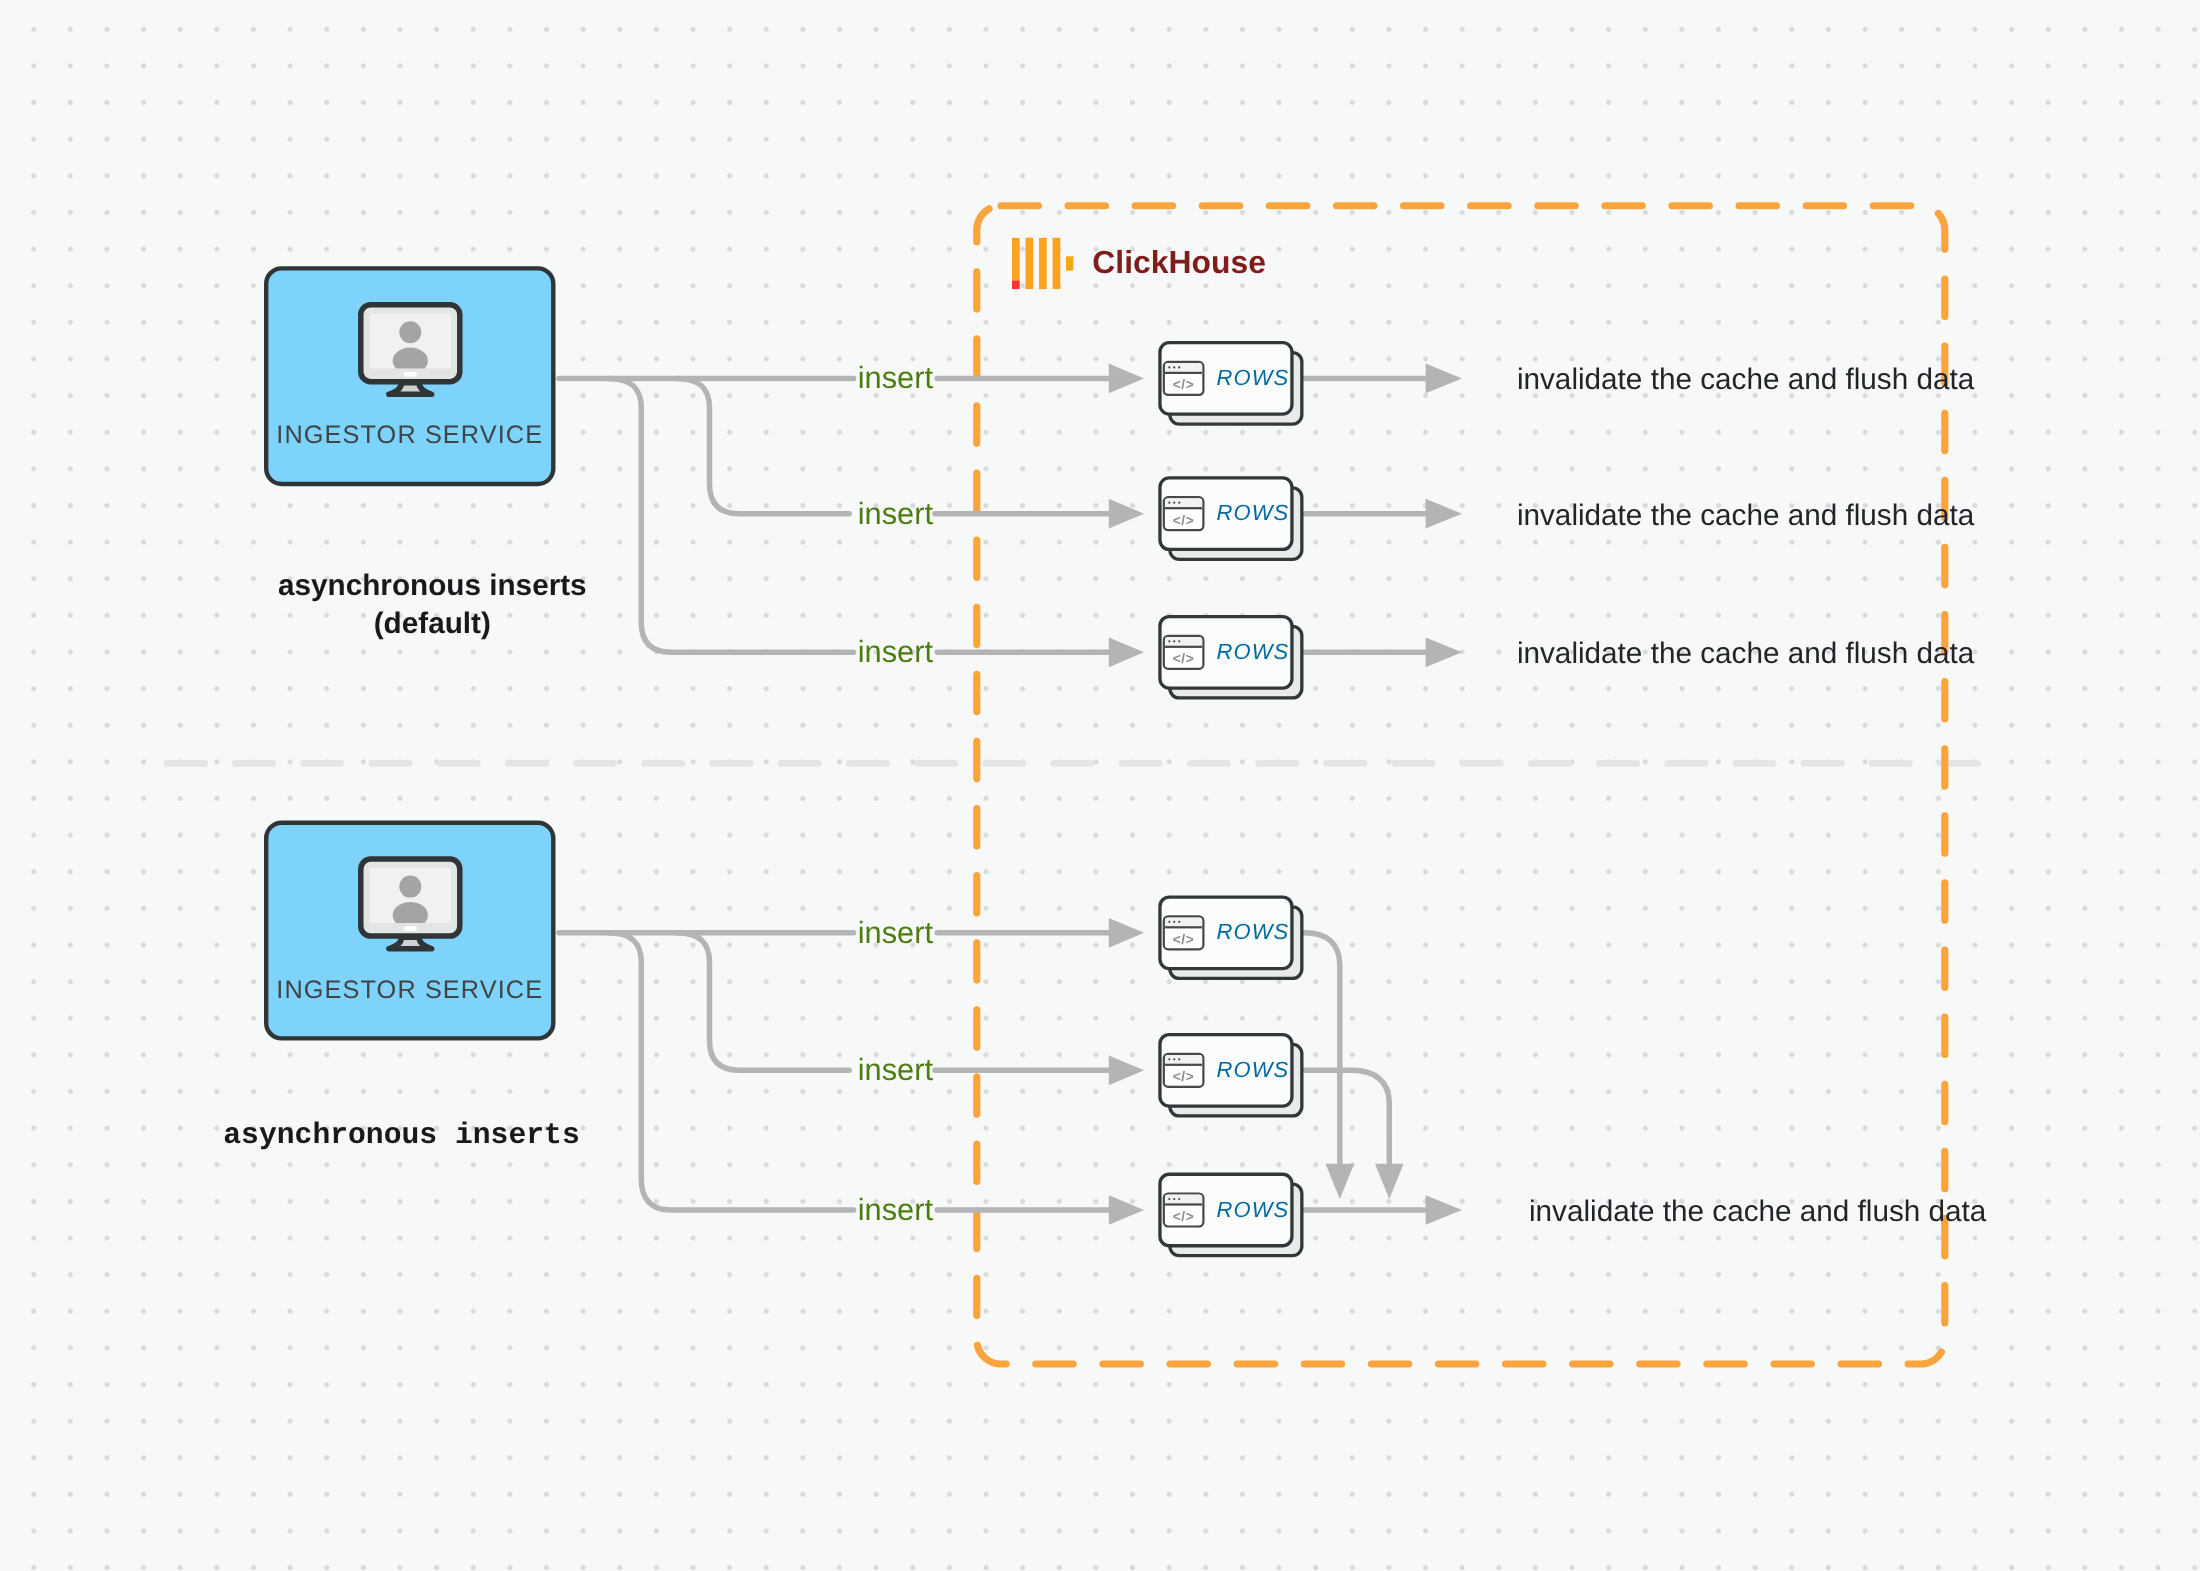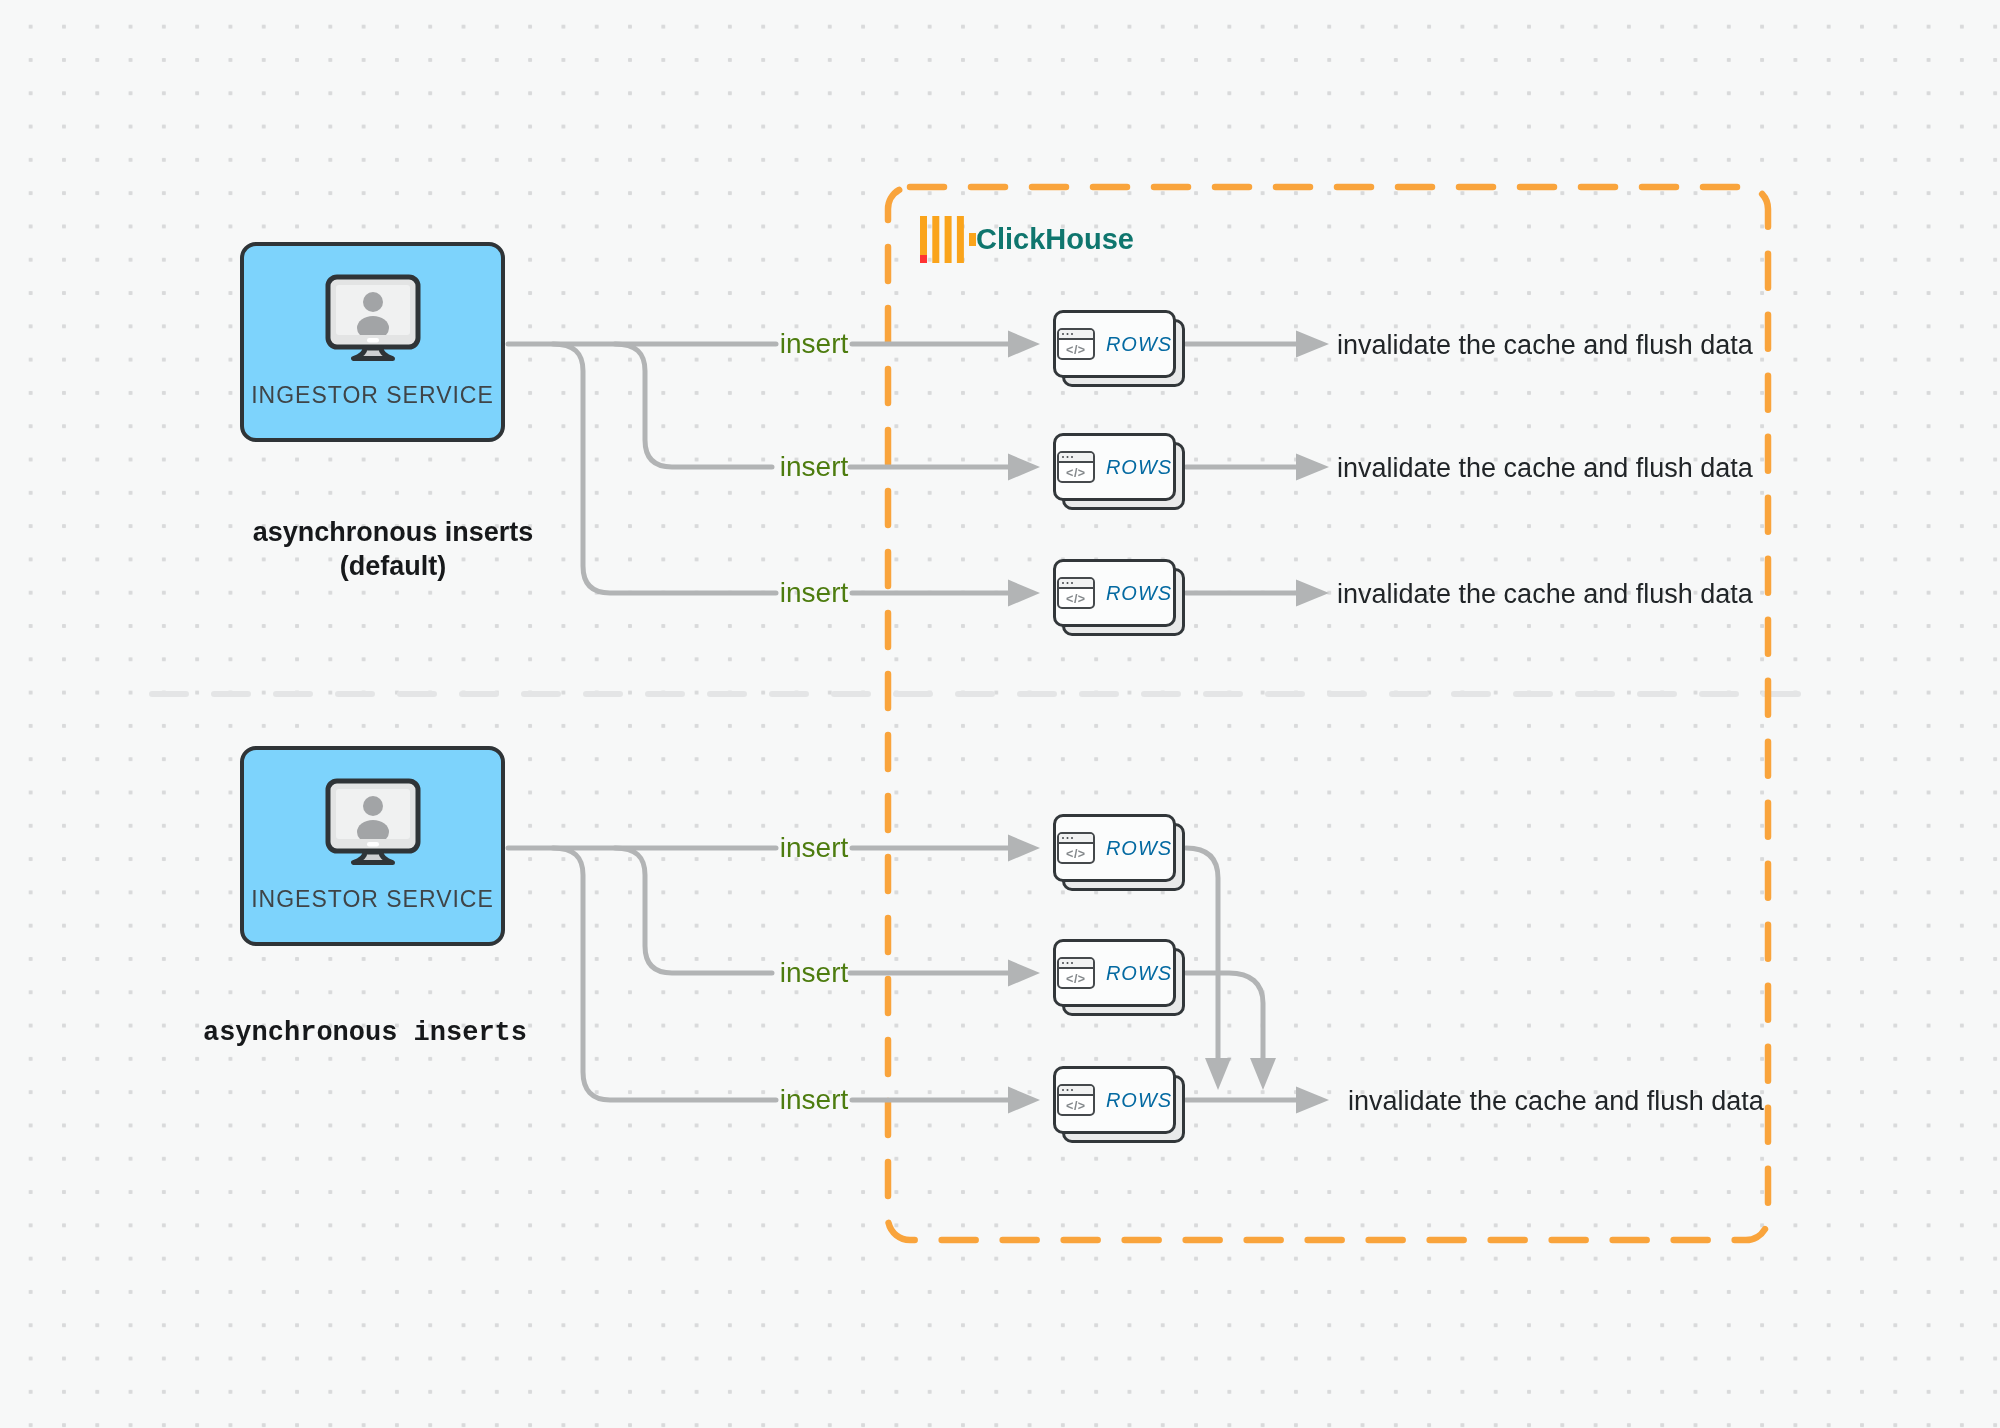--- a/index.html
+++ b/index.html
@@ -31,21 +31,21 @@
   }
 
   
   .insert-label{
     position:absolute;left:752px;width:124px;height:32px;line-height:32px;
     text-align:center;font-size:28px;color:#4d7c0f;
   }
   
   .result-label{
     position:absolute;height:34px;line-height:34px;
-    font-size:27px;color:#212528;white-space:nowrap;
+    font-size:27px;color:#212528;white-space:nowrap;margin-left:42px;
   }
 
   
   .rows-card{position:absolute;left:1053px;width:123px;height:68px;}
   .rows-card .back{
     position:absolute;left:9px;top:9px;width:123px;height:68px;box-sizing:border-box;
     background:#e9eaea;border:3px solid #32373a;border-radius:10px;
   }
   .rows-card .front{
     position:absolute;left:0;top:0;width:123px;height:68px;box-sizing:border-box;
@@ -54,21 +54,21 @@
   }
   .win{width:38px;height:32px;box-sizing:border-box;border:2.5px solid #45494c;border-radius:5px;background:#fff;overflow:hidden;}
   .win-bar{height:8px;border-bottom:2.5px solid #45494c;background:#f1f2f2;display:flex;align-items:center;padding-left:3px;}
   .win-dots{width:2.5px;height:2.5px;border-radius:50%;background:#45494c;box-shadow:4.5px 0 0 #45494c,9px 0 0 #45494c;}
   .win-body{height:19px;display:flex;align-items:center;justify-content:center;}
   .win-code{font-size:12.5px;color:#85898c;letter-spacing:0.5px;font-weight:bold;}
   .rows-label{font-size:20px;font-style:italic;letter-spacing:1px;color:#0369a1;}
 
   
   .ch-logo{position:absolute;left:920px;top:216px;display:flex;align-items:center;}
-  .ch-word{font-size:29px;font-weight:600;color:#0f766e;line-height:47px;}
+  .ch-word{margin-left:17px;font-size:29px;font-weight:600;color:#7f1d1d;line-height:47px;}
 </style>
 </head>
 <body>
 
 <div class="canvas">
 
   <svg class="connectors" width="2000" height="1428" viewBox="0 0 2000 1428">
 
     <line x1="152" y1="694" x2="1818" y2="694" stroke="#e4e5e6" stroke-width="6" stroke-dasharray="34 28" stroke-linecap="round"></line>
 

